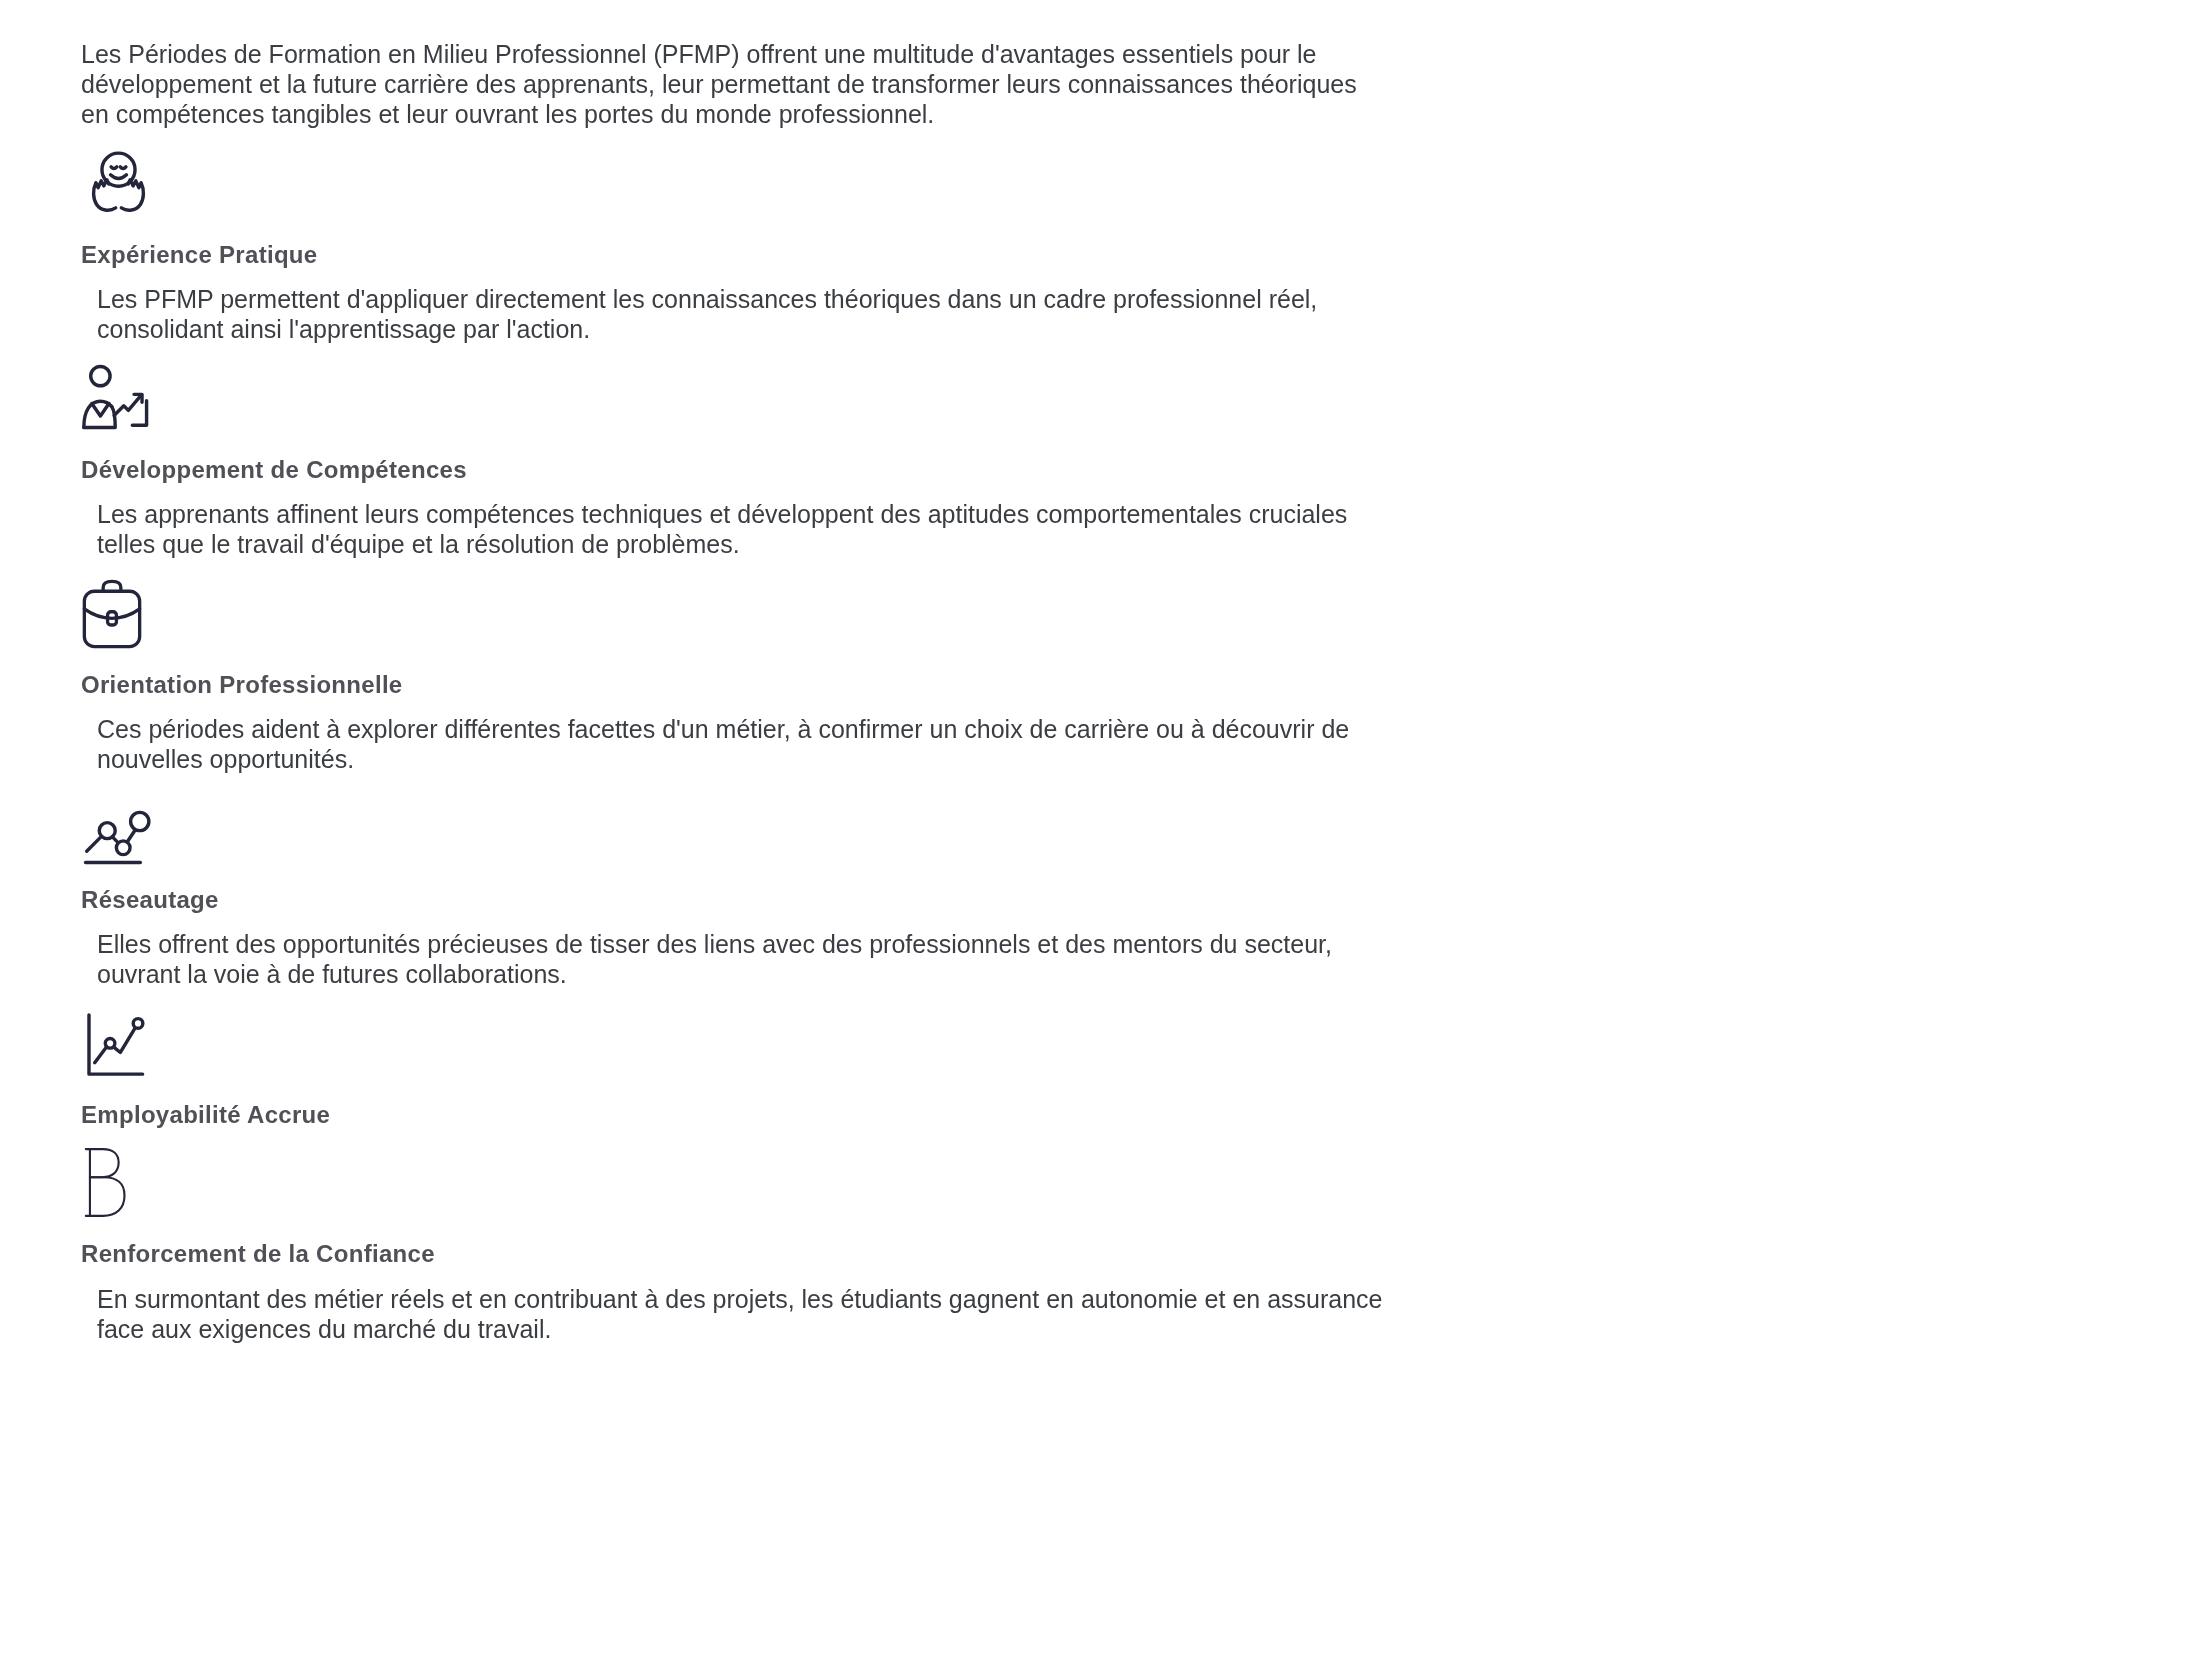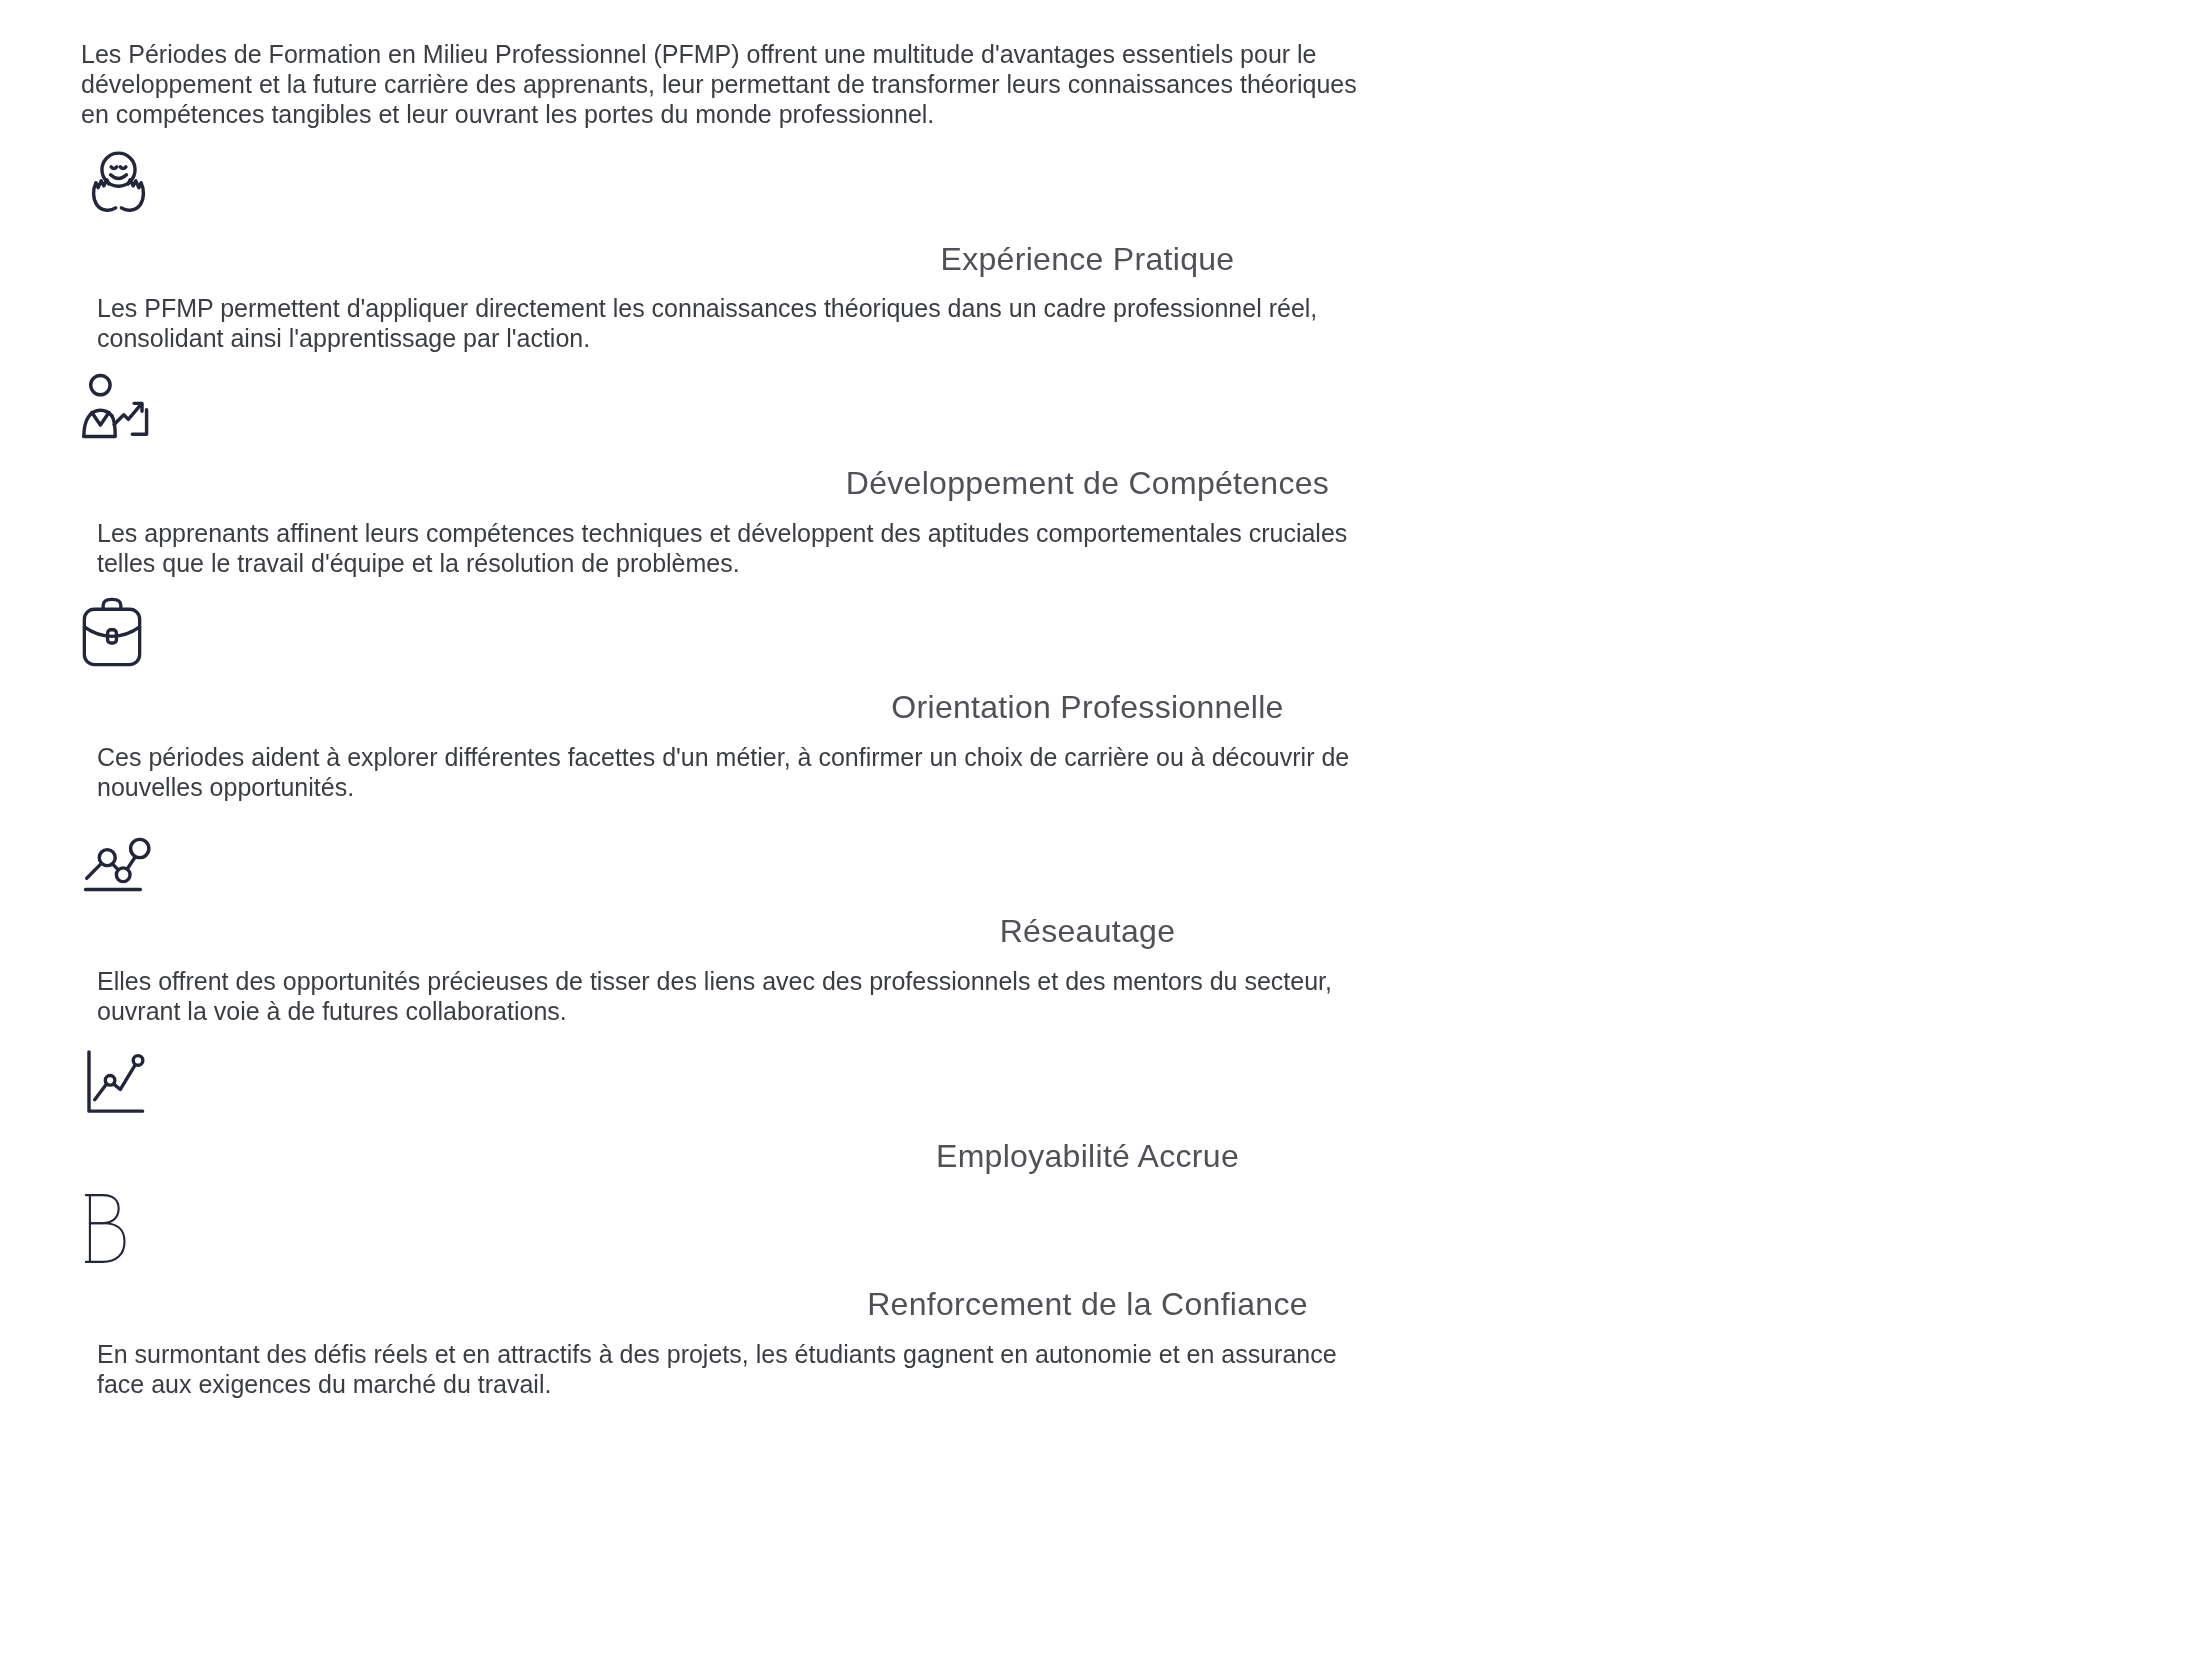--- a/index.html
+++ b/index.html
@@ -39,26 +39,25 @@
   .section { margin-top: 16.5px; }
   .icon-row {
     height: 75px;
     margin-bottom: 20px;
     display: flex;
     align-items: flex-end;
   }
   .icon-row svg { display: block; color: var(--icon); }
   h2.section-title {
     margin: 0 0 12px 0;
-    font-size: 32px;
-    font-weight: 400;
+    font-size: 24px;
+    font-weight: 700;
     letter-spacing: 0.3px;
     color: var(--heading);
     line-height: 1.15;
-    text-align: center;
   }
   p.section-text {
     margin: 16px;
     font-size: 25px;
     line-height: 30px;
     color: var(--body-text);
     max-width: 1290px;
   }
 </style>
 </head>
@@ -145,17 +144,17 @@
   <div class="section">
     <div class="icon-row">
       <svg width="53" height="75" viewBox="0 0 44 64" fill="none" stroke="currentColor" stroke-width="1.8" stroke-linecap="round" stroke-linejoin="round" aria-label="B">
         <path d="M3.5 3.5 L7 3.5 M3.5 60.5 L7 60.5"></path>
         <path d="M7 3.5 L7 60.5"></path>
         <path d="M7 3.5 L18 3.5 C27 3.5 31.5 8 31.5 15 C31.5 23 26 27.5 17.5 27.5 L7 27.5"></path>
         <path d="M7 27.5 L19 27.5 C30 27.5 36.5 33 36.5 43 C36.5 54 29.5 60.5 18 60.5 L7 60.5"></path>
       </svg>
     </div>
     <h2 class="section-title">Renforcement de la Confiance</h2>
-    <p class="section-text">En surmontant des défis réels et en attractifs à des projets, les étudiants gagnent en autonomie et en assurance face aux exigences du marché du travail.</p>
+    <p class="section-text">En surmontant des métier réels et en contribuant à des projets, les étudiants gagnent en autonomie et en assurance face aux exigences du marché du travail.</p>
   </div>
 
 </div>
 
 
 </body></html>

